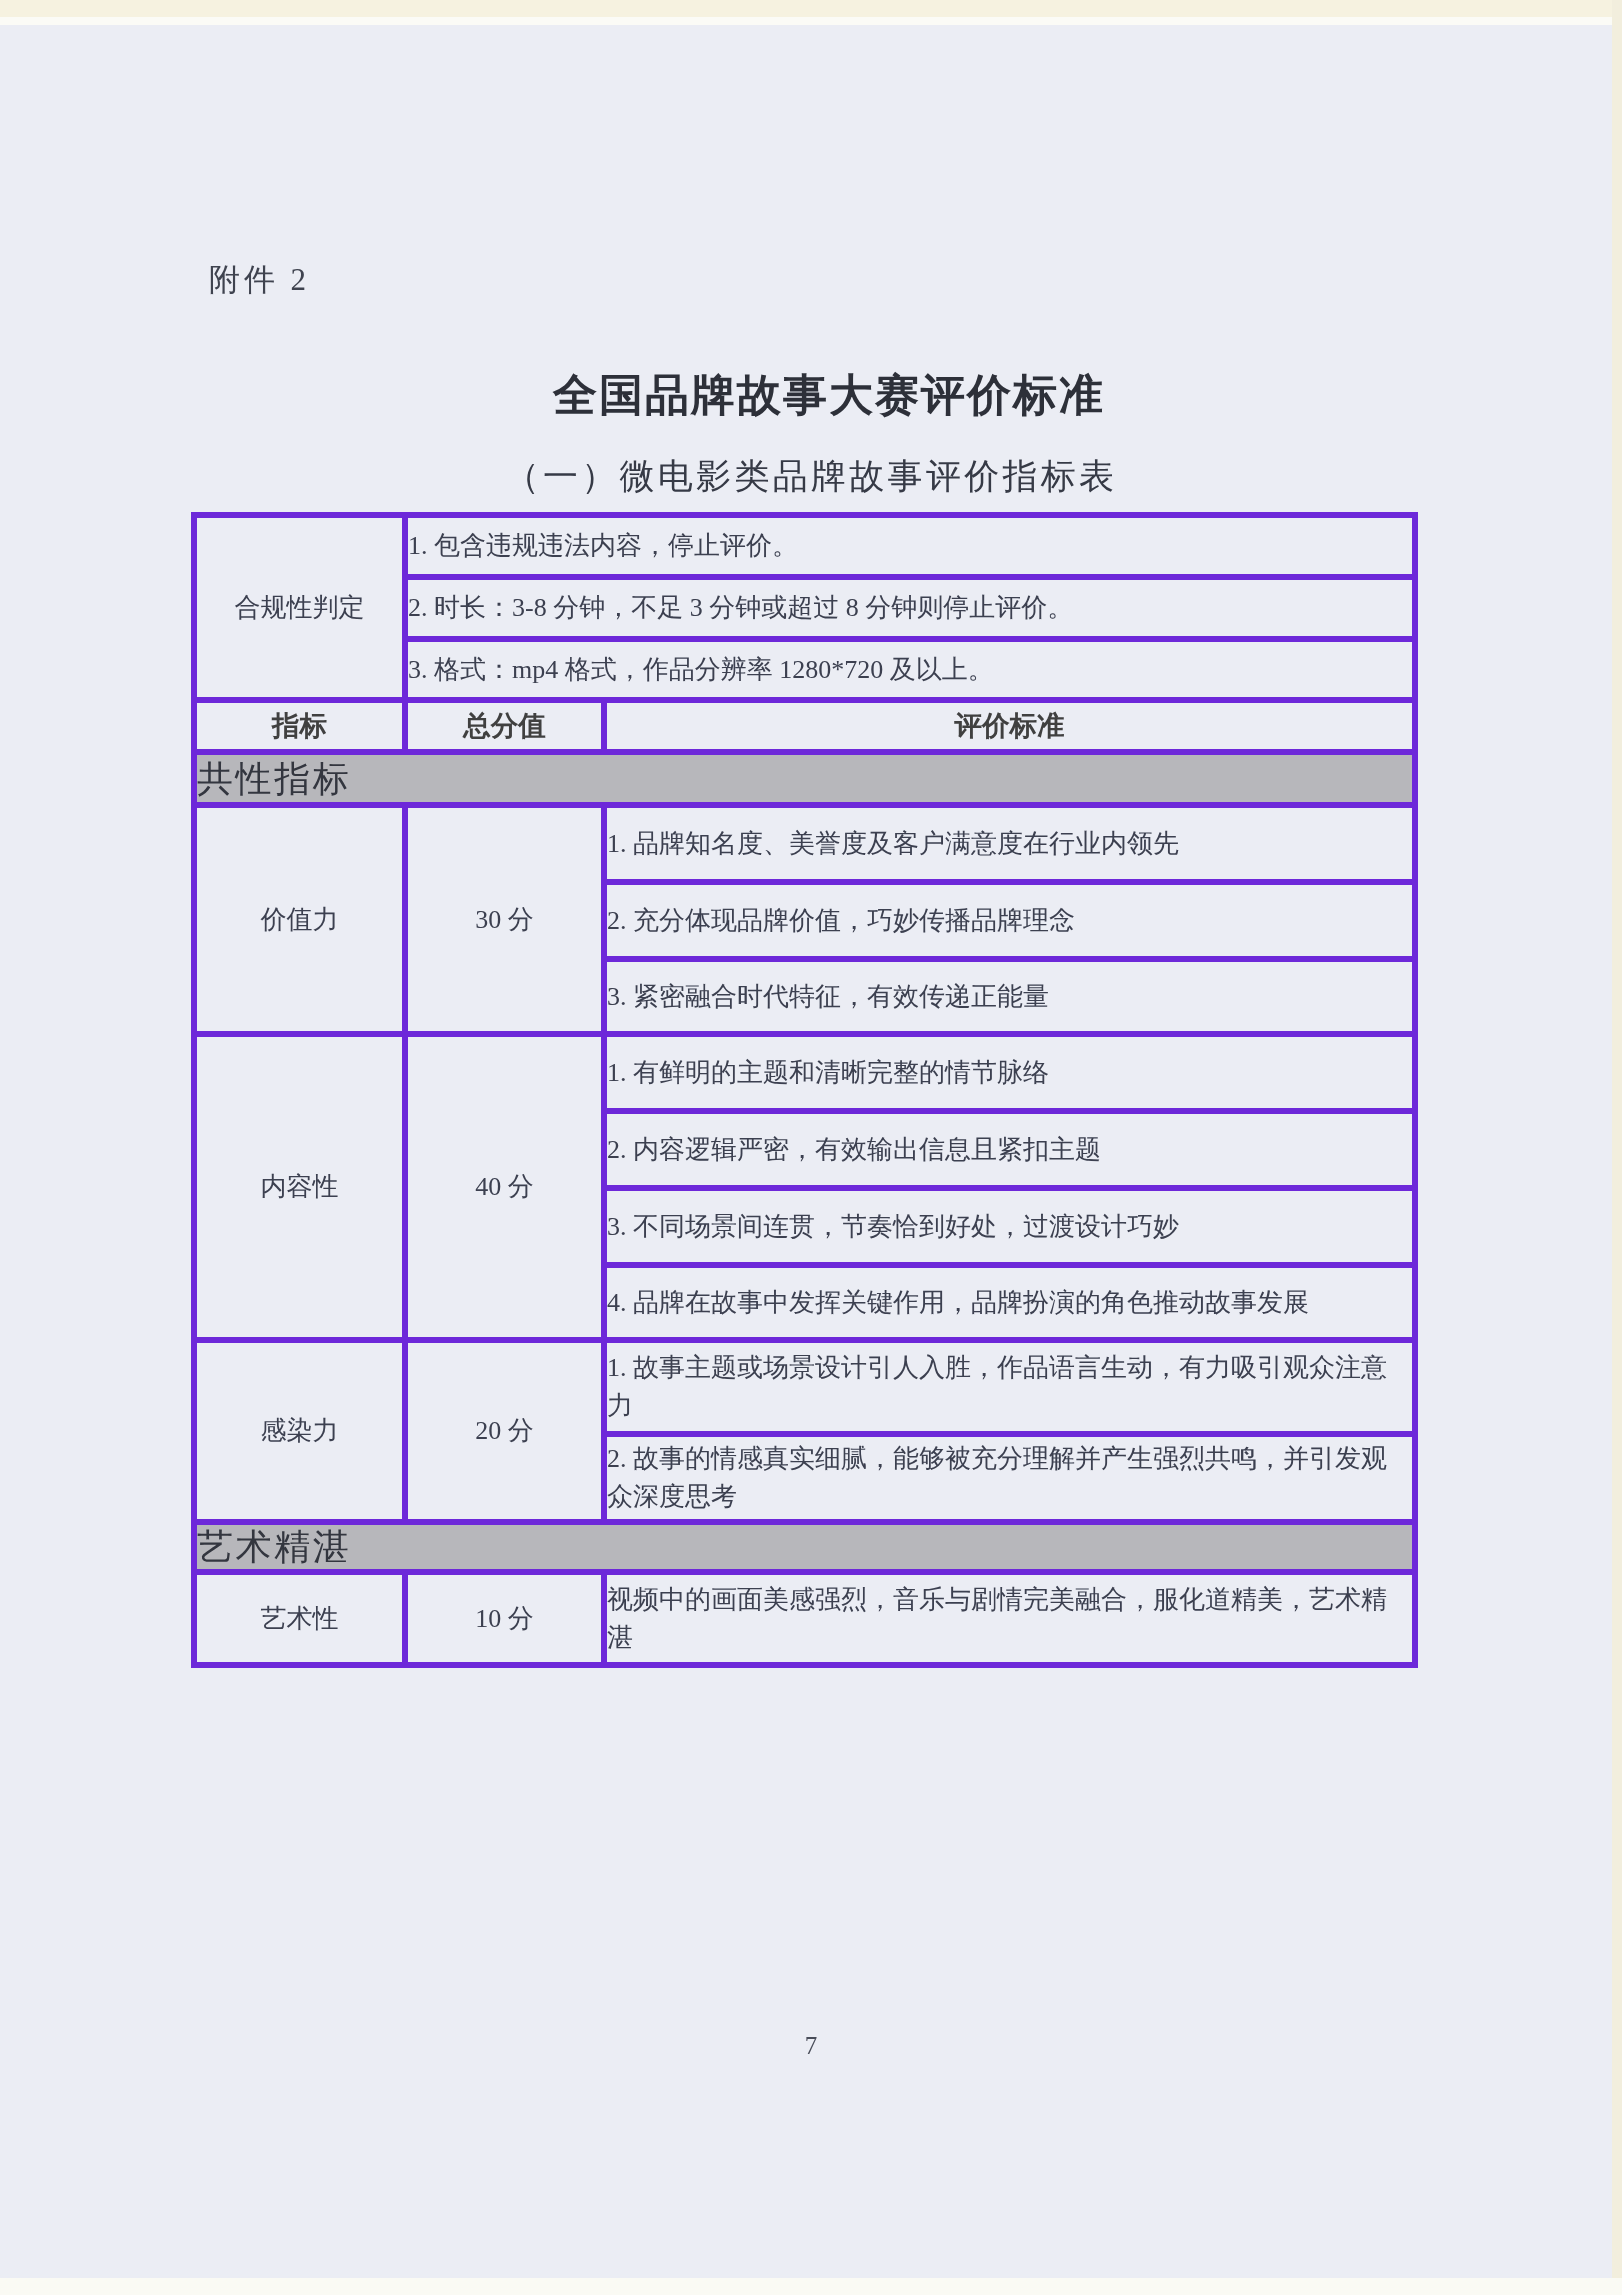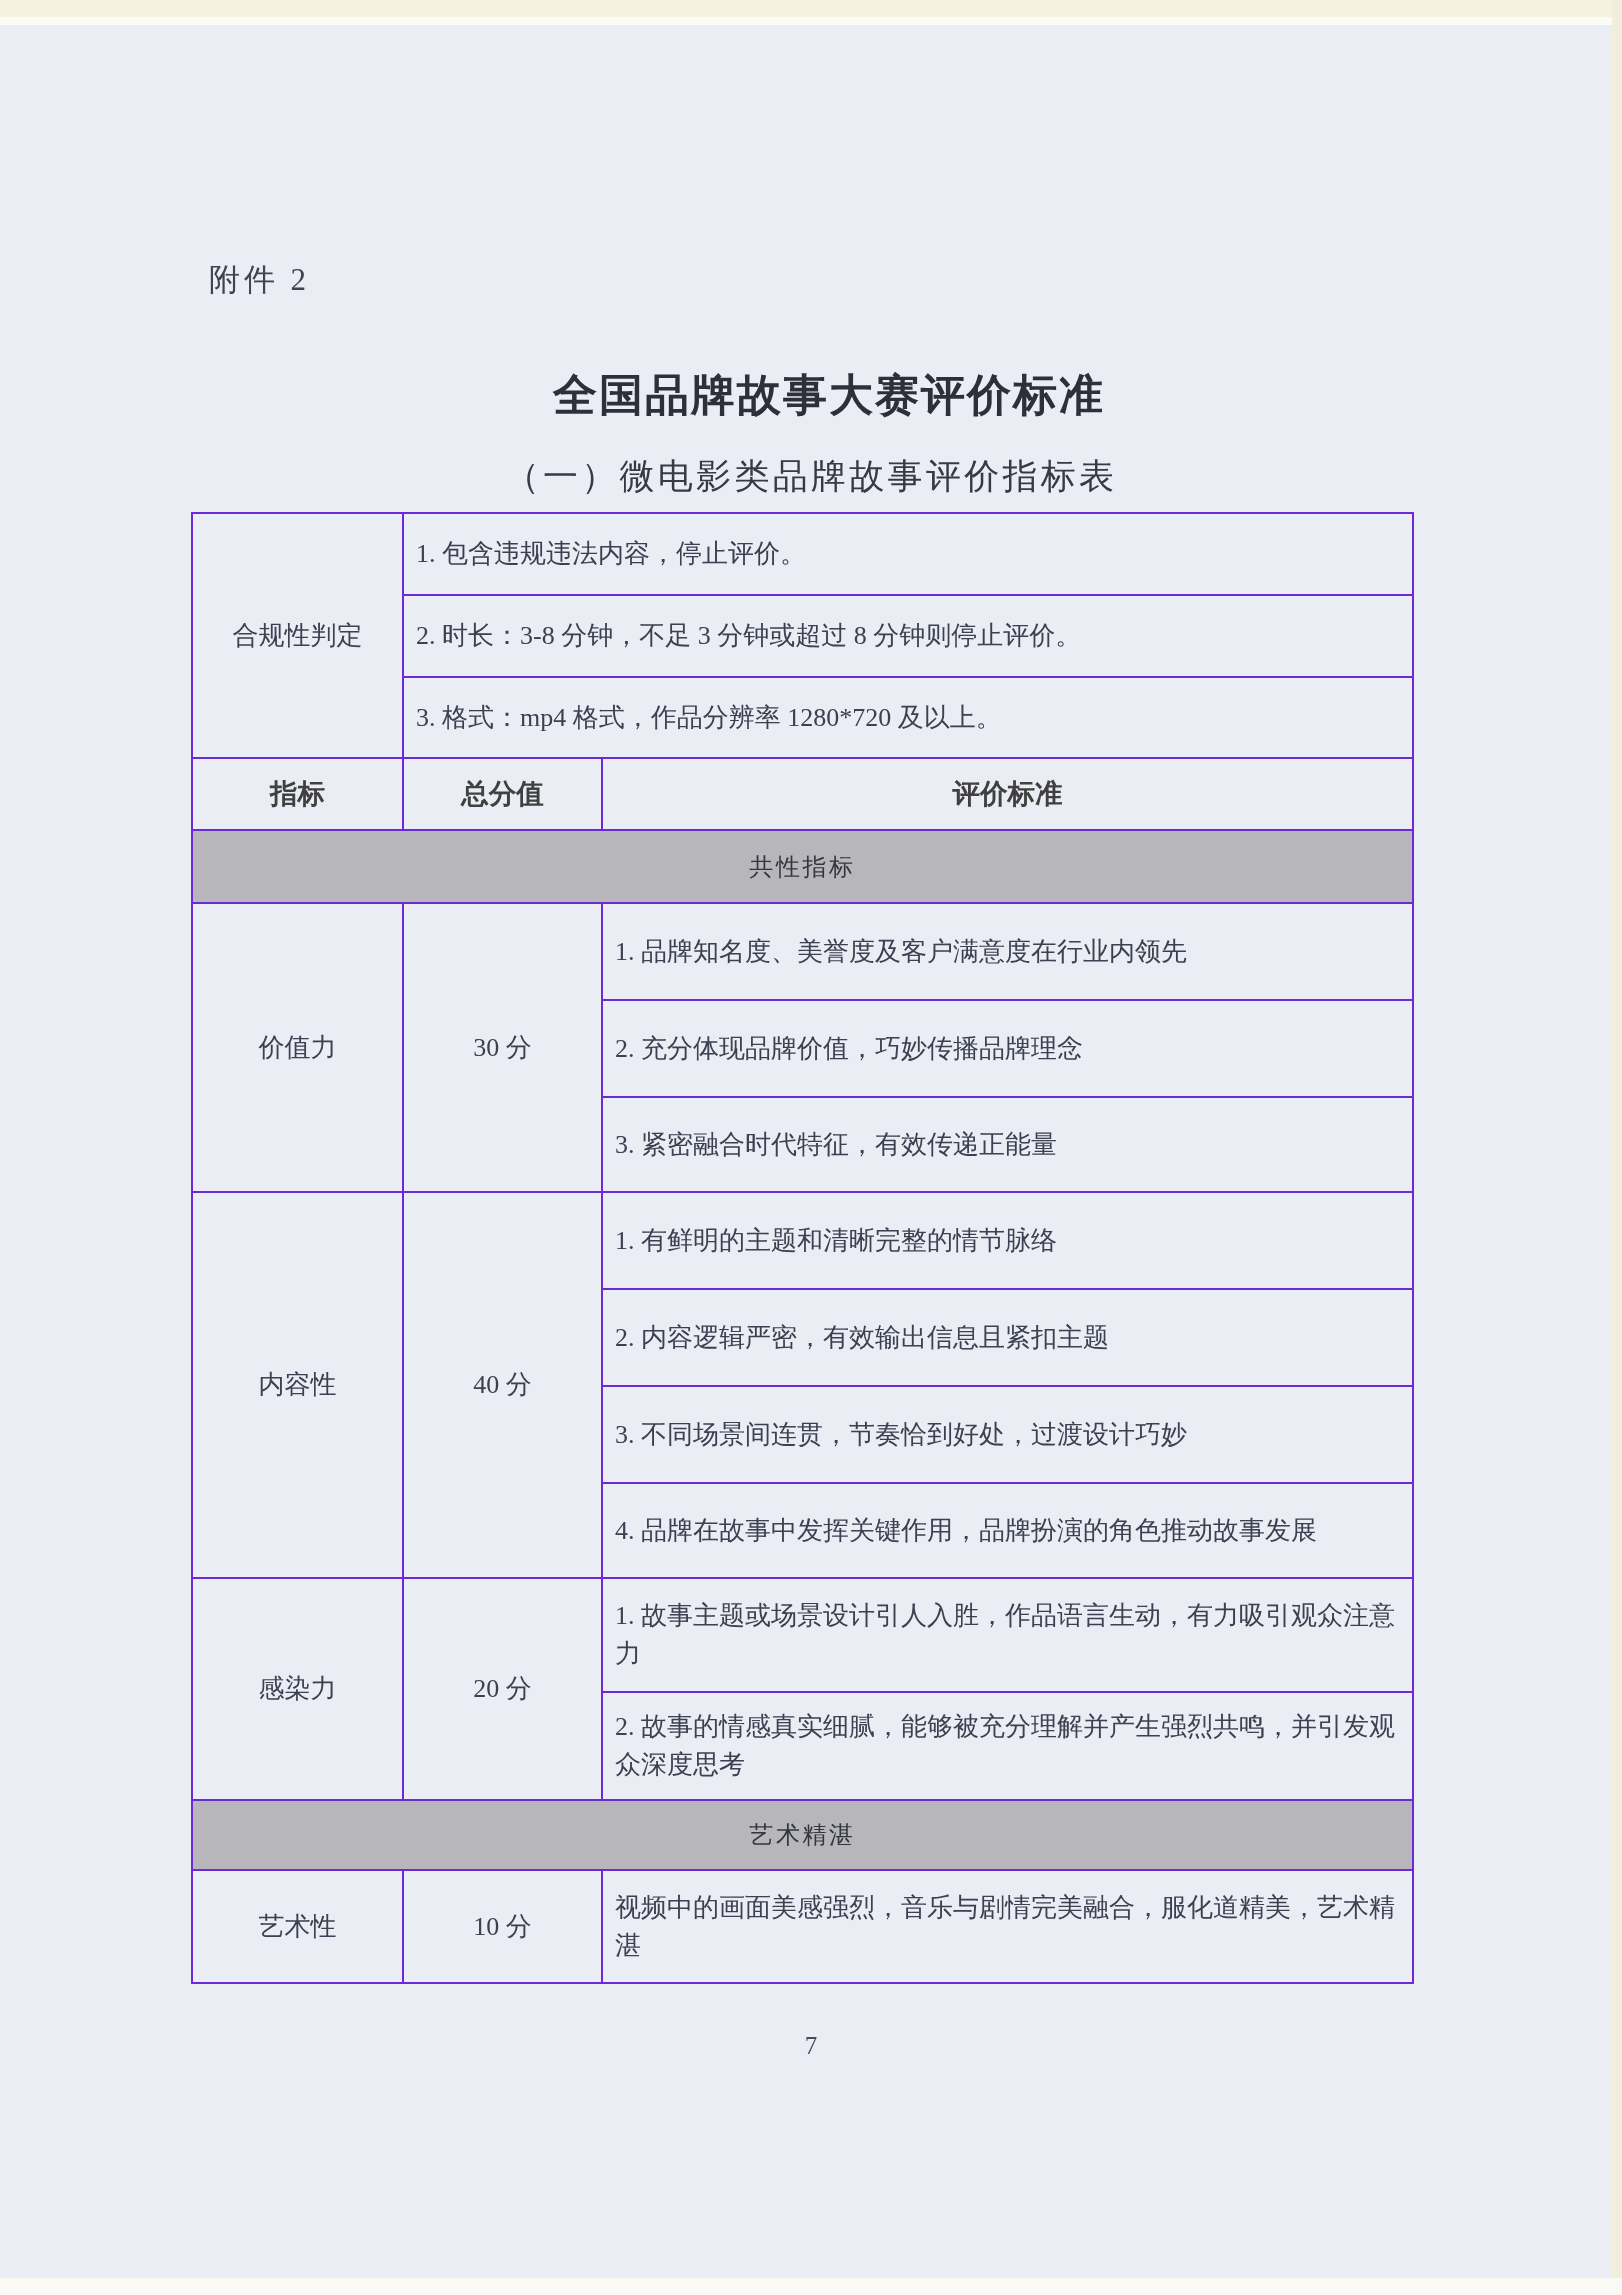--- a/index.html
+++ b/index.html
@@ -71,39 +71,39 @@
     left: 191px;
     top: 512px;
     width: 1221px;
   }
   table.eval-table {
     width: 100%;
     border-collapse: collapse;
     table-layout: fixed;
   }
   table.eval-table td {
-    border: 2px solid #6d28d9;
+    border: 6px solid #6d28d9;
     font-size: 26px;
     line-height: 38px;
     vertical-align: middle;
-    padding: 12px;
+    padding: 0;
     color: #3c4050;
     overflow: hidden;
   }
   td.c-ind { text-align: center; }
   td.c-crit {
     text-align: left;
     padding-left: 18.3px;
     padding-right: 11.8px;
   }
   tr.hdr td { font-weight: 600; font-size: 27.5px; color: #404040; }
   tr.band td {
     background: #b7b7bb;
-    text-align: center;
-    font-size: 24px;
+    text-align: left;
+    font-size: 36px;
     letter-spacing: 2.6px;
     color: #33363f;
   }
   
   .h85  td { height: 56px; }
   .h84  td { height: 55px; }
   .h71  td { height: 46px; }
   .h72  td { height: 47px; }
   .h108 td { height: 71px; }
   .h109 td { height: 71px; }

